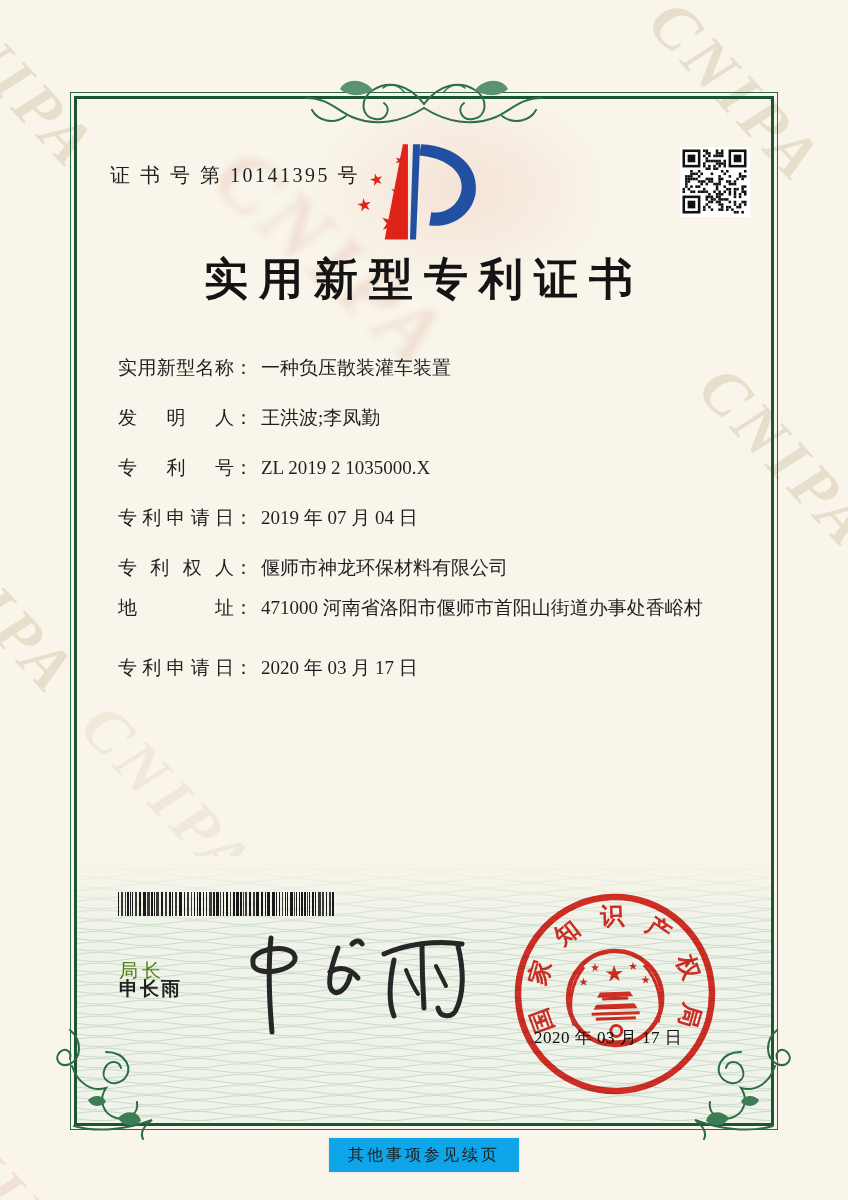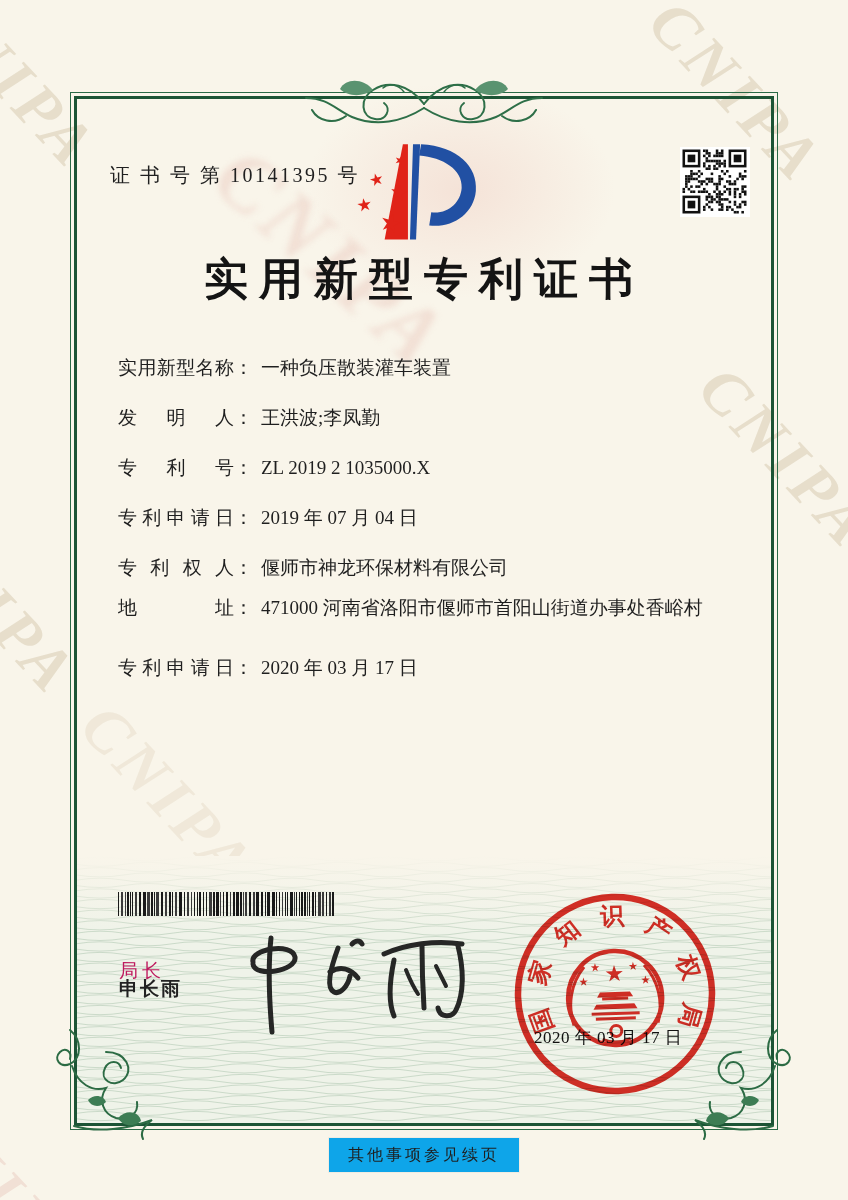--- a/index.html
+++ b/index.html
@@ -40,21 +40,21 @@
   .row2{position:absolute;left:337px;top:0;white-space:nowrap;}
 
   
   .paras{position:absolute;left:118px;top:694px;width:628px;font-size:19px;line-height:33.5px;
          text-align:justify;z-index:5;}
   .paras p{margin:0;text-indent:2em;}
 
   
   .barcode{position:absolute;left:118px;top:892px;z-index:5;}
   .signer-title{position:absolute;left:119px;top:958px;font-family:"Liberation Sans","DejaVu Sans",sans-serif;
-                font-size:19px;letter-spacing:4px;z-index:5;color:#be185d;}
+                font-size:19px;letter-spacing:4px;z-index:5;color:#4d7c0f;}
   .signer-name{position:absolute;left:119px;top:976px;font-family:"Liberation Sans","DejaVu Sans",sans-serif;
                font-size:19px;letter-spacing:2px;z-index:5;color:#222;font-weight:bold;}
   .signature{position:absolute;left:226px;top:926px;z-index:5;}
   .seal{position:absolute;left:505px;top:884px;width:220px;height:220px;z-index:6;
         mix-blend-mode:multiply;opacity:.95;transform:rotate(-2deg);}
   .seal-date{position:absolute;left:534px;top:1026px;width:180px;font-size:17px;
              letter-spacing:.5px;color:#111;z-index:7;mix-blend-mode:multiply;}
   .page-info{position:absolute;left:70px;top:1082px;width:708px;text-align:center;
              font-size:16px;letter-spacing:3px;z-index:5;}
   .cont-note{position:absolute;left:329px;top:1138px;width:190px;height:34px;line-height:34px;

